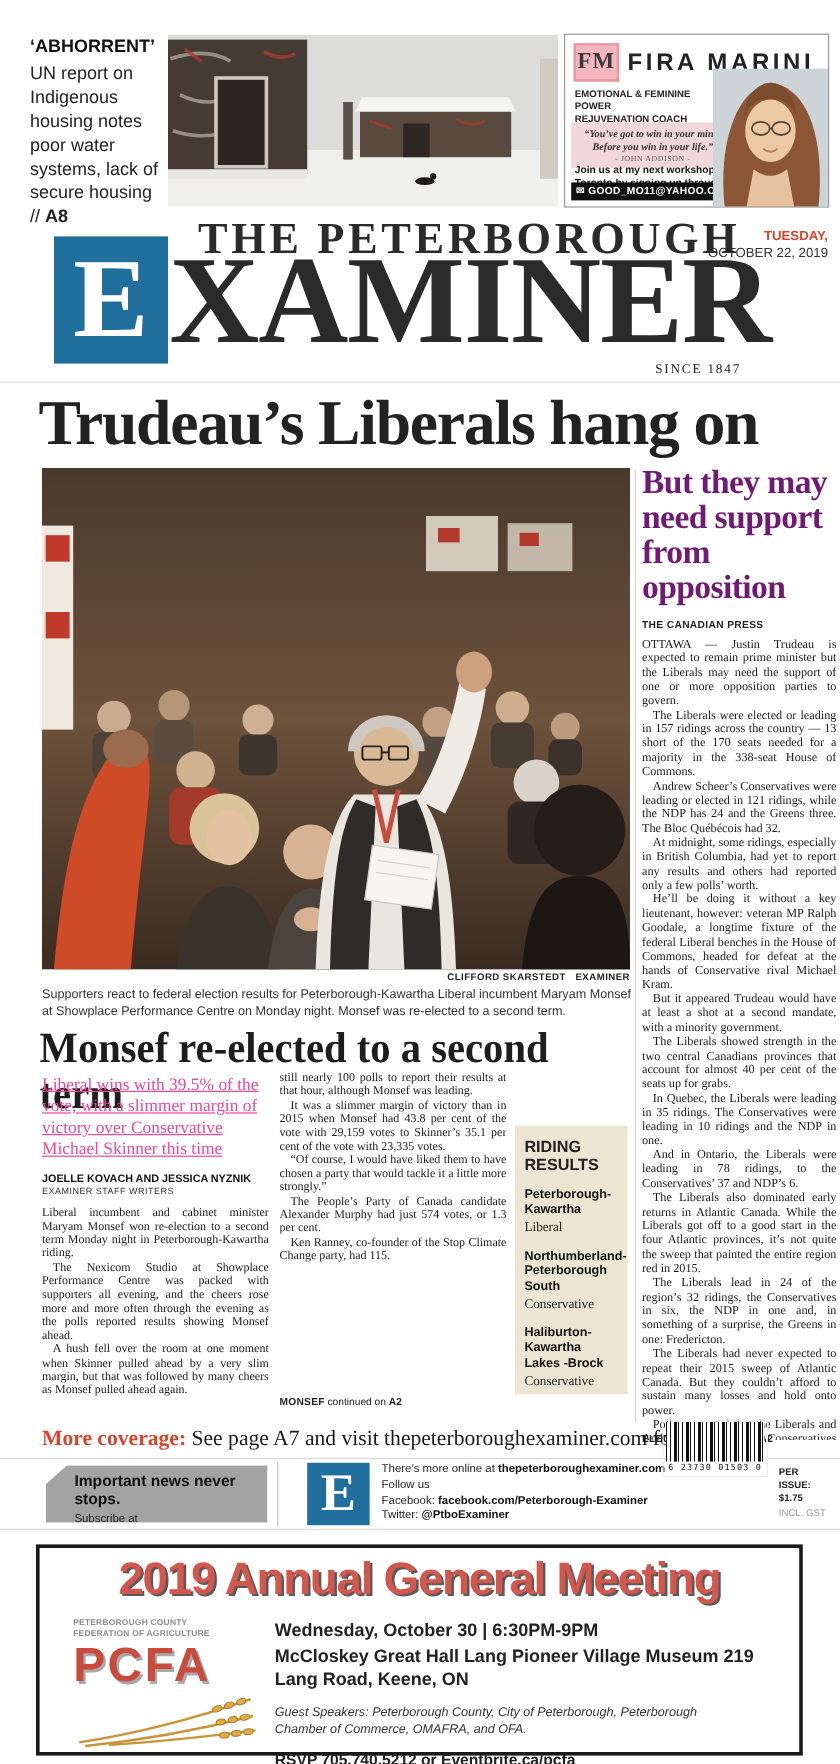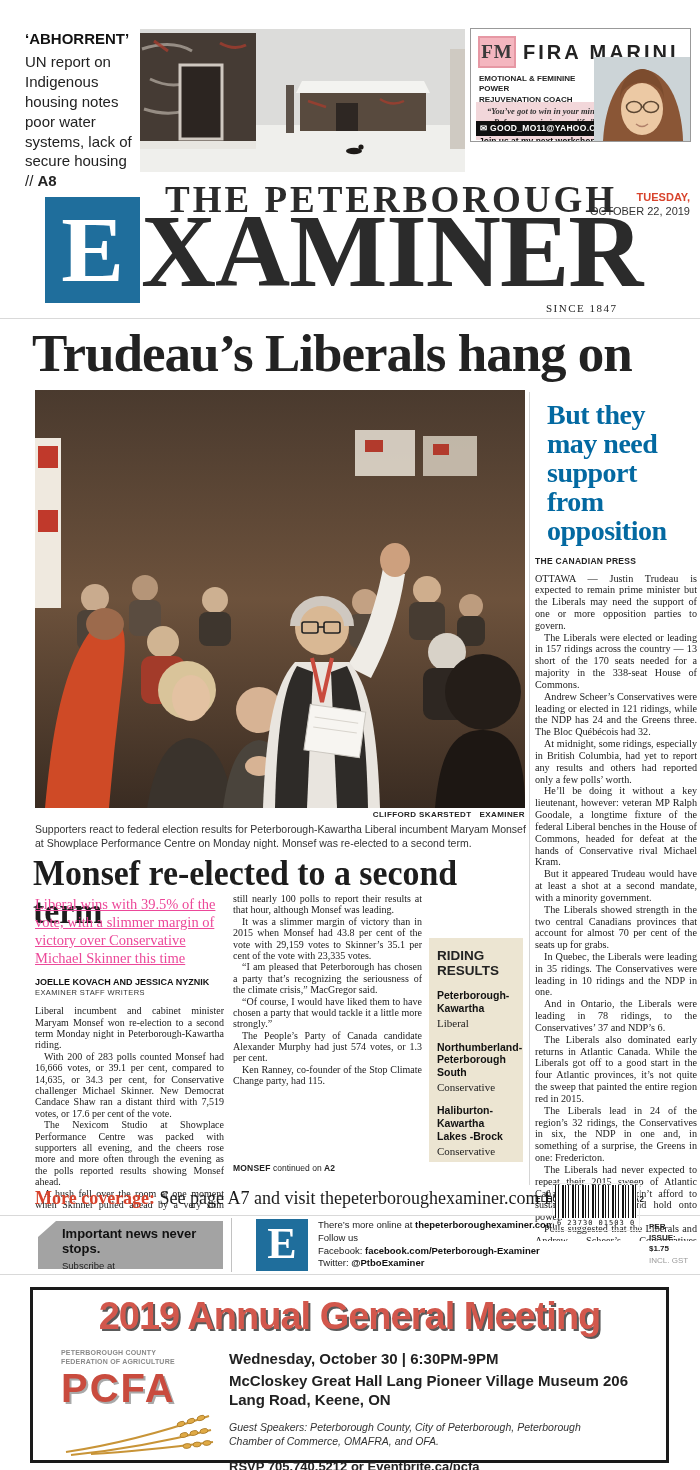--- a/index.html
+++ b/index.html
@@ -6,21 +6,21 @@
   .page{position:relative;width:700px;height:1470px;background:#fff;overflow:hidden;
         font-family:"Liberation Serif",serif;color:#1a1a1a;}
   .sans{font-family:"Liberation Sans",sans-serif;}
 
   
   #teaser{position:absolute;left:25px;top:30px;width:114px;}
   #teaser .kicker{font:700 15px/1.25 "Liberation Sans",sans-serif;color:#111;}
   #teaser .tbody{font:400 15px/1.33 "Liberation Sans",sans-serif;color:#222;margin-top:3px;}
   #teaser .pref{font-weight:700;}
   #topphoto{position:absolute;left:140px;top:29px;width:325px;height:143px;}
-  #firaad{position:absolute;left:470px;top:28px;width:221px;height:114px;border:1px solid #999;
+  #firaad{position:absolute;left:470px;top:28px;width:221px;height:145px;border:1px solid #999;
           background:#fff;box-sizing:border-box;overflow:hidden;}
   .fm-row{position:absolute;left:7px;top:7px;display:flex;align-items:center;gap:7px;}
   .fm-box{width:34px;height:28px;background:#f4b6bf;border:2px solid #e698a4;color:#3a3a3a;
           font:700 19px/28px "Liberation Serif",serif;text-align:center;letter-spacing:1px;}
   .fm-name{font:600 20px/1 "Liberation Sans",sans-serif;letter-spacing:3px;color:#222;}
   .fira-tag{position:absolute;left:8px;top:45px;width:128px;font:700 8px/1.3 "Liberation Sans",sans-serif;color:#222;}
   .fira-quote{position:absolute;left:5px;top:73px;width:132px;background:#f2d7da;padding:4px 2px 3px;
               text-align:center;font:italic 700 8.5px/1.3 "Liberation Serif",serif;color:#333;}
   .fira-attr{display:block;font:400 6.5px/1.4 "Liberation Serif",serif;font-style:normal;color:#555;letter-spacing:.5px;}
   .fira-cta{position:absolute;left:8px;top:107px;width:132px;font:700 8.5px/1.3 "Liberation Sans",sans-serif;color:#111;}
@@ -50,21 +50,21 @@
   
   #mainphoto{position:absolute;left:35px;top:390px;width:490px;height:418px;}
   #credit{position:absolute;left:35px;top:811px;width:490px;text-align:right;
           font:700 8px/1 "Liberation Sans",sans-serif;color:#222;letter-spacing:.4px;}
   #credit .corg{margin-left:8px;}
   #caption{position:absolute;left:35px;top:822px;width:492px;
            font:400 10.5px/1.35 "Liberation Sans",sans-serif;color:#333;}
 
   
   #cp{position:absolute;left:535px;top:388px;width:162px;}
-  #cp h2{margin:12px;font:600 28px/29px "Liberation Serif",serif;letter-spacing:-.5px;color:#0369a1;}
+  #cp h2{margin:0;font:600 28px/29px "Liberation Serif",serif;letter-spacing:-.5px;color:#701a75;}
   #cp .byline{margin-top:12px;font:700 8.5px/1 "Liberation Sans",sans-serif;letter-spacing:.3px;color:#222;}
   #cp .body{margin-top:7px;height:668px;overflow:hidden;font:400 10.2px/1.16 "Liberation Serif",serif;
             text-align:justify;hyphens:auto;-webkit-hyphens:auto;}
   #cp .body p{margin:0;}
   #cp .body p + p{text-indent:9px;}
   .cont{font:400 8.5px/1 "Liberation Sans",sans-serif;color:#222;}
   .cont b{letter-spacing:.2px;}
   #elec-cont{position:absolute;left:535px;top:1195px;}
 
   
@@ -282,51 +282,49 @@
   <div id="cp">
     <h2>But they may need support from opposition</h2>
     <div class="byline sans">THE CANADIAN PRESS</div>
     <div class="body">
       <p>OTTAWA — Justin Trudeau is expected to remain prime minister but the Liberals may need the support of one or more opposition parties to govern.</p>
       <p>The Liberals were elected or leading in 157 ridings across the country — 13 short of the 170 seats needed for a majority in the 338-seat House of Commons.</p>
       <p>Andrew Scheer’s Conservatives were leading or elected in 121 ridings, while the NDP has 24 and the Greens three. The Bloc Québécois had 32.</p>
       <p>At midnight, some ridings, especially in British Columbia, had yet to report any results and others had reported only a few polls’ worth.</p>
       <p>He’ll be doing it without a key lieutenant, however: veteran MP Ralph Goodale, a longtime fixture of the federal Liberal benches in the House of Commons, headed for defeat at the hands of Conservative rival Michael Kram.</p>
       <p>But it appeared Trudeau would have at least a shot at a second mandate, with a minority government.</p>
-      <p>The Liberals showed strength in the two central Canadians provinces that account for almost 70 per cent of the seats up for grabs.</p>
+      <p>The Liberals showed strength in the two central Canadians provinces that account for almost 40 per cent of the seats up for grabs.</p>
       <p>In Quebec, the Liberals were leading in 35 ridings. The Conservatives were leading in 10 ridings and the NDP in one.</p>
       <p>And in Ontario, the Liberals were leading in 78 ridings, to the Conservatives’ 37 and NDP’s 6.</p>
       <p>The Liberals also dominated early returns in Atlantic Canada. While the Liberals got off to a good start in the four Atlantic provinces, it’s not quite the sweep that painted the entire region red in 2015.</p>
       <p>The Liberals lead in 24 of the region’s 32 ridings, the Conservatives in six, the NDP in one and, in something of a surprise, the Greens in one: Fredericton.</p>
       <p>The Liberals had never expected to repeat their 2015 sweep of Atlantic Canada. But they couldn’t afford to sustain many losses and hold onto power.</p>
       <p>Polls suggested that the Liberals and Andrew Scheer’s Conservatives finished the 40-day campaign in a dead heat, with neither in position to win a majority of seats in the House of Commons.</p>
 
     </div>
   </div>
   <div id="elec-cont" class="cont"><b>ELECTION</b><span> continued on </span><b>A2</b></div>
 
   <div id="monsef-hl">Monsef re-elected to a second term</div>
 
   <div id="m-col1">
     <div class="deck">Liberal wins with 39.5% of the vote, with a slimmer margin of victory over Conservative Michael Skinner this time</div>
     <div class="m-byline sans">JOELLE KOVACH AND JESSICA NYZNIK</div>
     <div class="m-role sans">EXAMINER STAFF WRITERS</div>
     <div class="colbody">
       <p>Liberal incumbent and cabinet minister Maryam Monsef won re-election to a second term Monday night in Peterborough-Kawartha riding.</p>
-      <p>With 200 of 283 polls counted Monsef had 16,666 votes, or 39.1 per cent, compared to 14,635, or 34.3 per cent, for Conservative challenger Michael Skinner. New Democrat Candace Shaw ran a distant third with 7,519 votes, or 17.6 per cent of the vote.</p>
       <p>The Nexicom Studio at Showplace Performance Centre was packed with supporters all evening, and the cheers rose more and more often through the evening as the polls reported results showing Monsef ahead.</p>
       <p>A hush fell over the room at one moment when Skinner pulled ahead by a very slim margin, but that was followed by many cheers as Monsef pulled ahead again.</p>
 
     </div>
   </div>
 
   <div id="m-col2">
     <p>still nearly 100 polls to report their results at that hour, although Monsef was leading.</p>
     <p>It was a slimmer margin of victory than in 2015 when Monsef had 43.8 per cent of the vote with 29,159 votes to Skinner’s 35.1 per cent of the vote with 23,335 votes.</p>
-    <p>“I am pleased that Peterborough has chosen a party that’s recognizing the seriousness of the climate crisis,” MacGregor said.</p>
     <p>“Of course, I would have liked them to have chosen a party that would tackle it a little more strongly.”</p>
     <p>The People’s Party of Canada candidate Alexander Murphy had just 574 votes, or 1.3 per cent.</p>
     <p>Ken Ranney, co-founder of the Stop Climate Change party, had 115.</p>
 
   </div>
   <div id="m-cont" class="cont"><b>MONSEF</b><span> continued on </span><b>A2</b></div>
 
   <div id="riding">
     <div class="rtitle">
       <span>RIDING</span><br>
@@ -400,21 +398,21 @@
           <ellipse cx="133" cy="25" rx="4" ry="2.4" transform="rotate(-12 133 25)"></ellipse>
           <ellipse cx="123" cy="27" rx="4" ry="2.4" transform="rotate(-12 123 27)"></ellipse>
           <ellipse cx="146" cy="35" rx="4" ry="2.4" transform="rotate(-6 146 35)"></ellipse>
           <ellipse cx="136" cy="36.5" rx="4" ry="2.4" transform="rotate(-6 136 36.5)"></ellipse>
           <ellipse cx="126" cy="38" rx="4" ry="2.4" transform="rotate(-6 126 38)"></ellipse>
         </g>
       </svg>
     </div>
     <div id="agm-text">
       <div class="agm-when">Wednesday, October 30 | 6:30PM-9PM</div>
-      <div class="agm-where">McCloskey Great Hall Lang Pioneer Village Museum 206 Lang Road, Keene, ON</div>
+      <div class="agm-where">McCloskey Great Hall Lang Pioneer Village Museum 219 Lang Road, Keene, ON</div>
       <div class="agm-spk">
         <span>Guest Speakers: Peterborough County, City of Peterborough, Peterborough</span><br>
         <span>Chamber of Commerce, OMAFRA, and OFA.</span>
       </div>
       <div class="agm-rsvp">RSVP 705.740.5212 or Eventbrite.ca/pcfa</div>
     </div>
   </div>
 
 </div>
 

